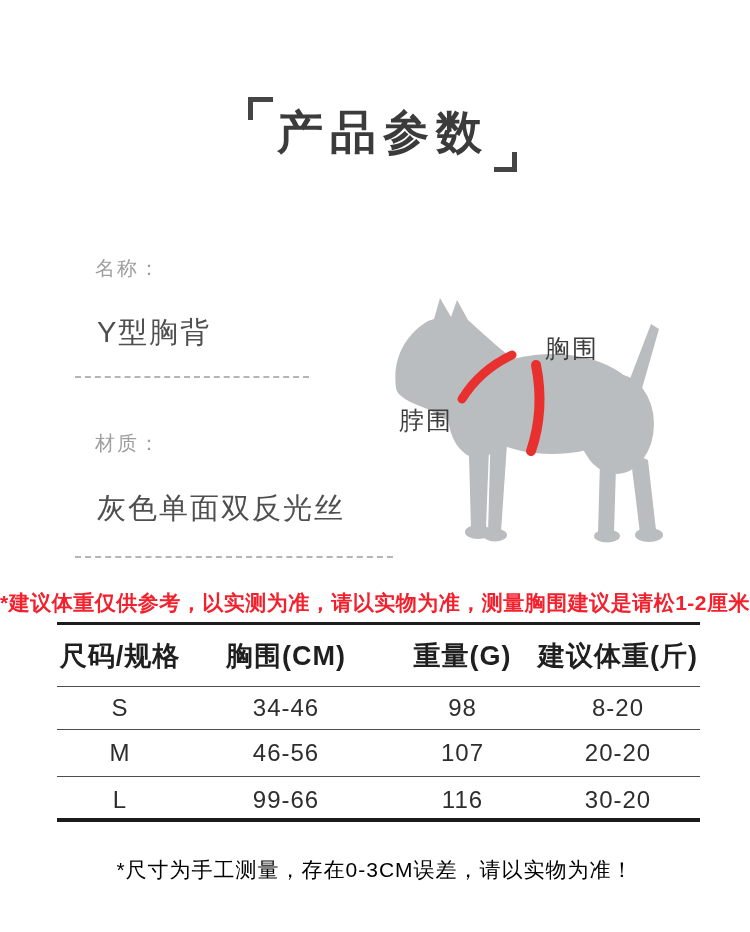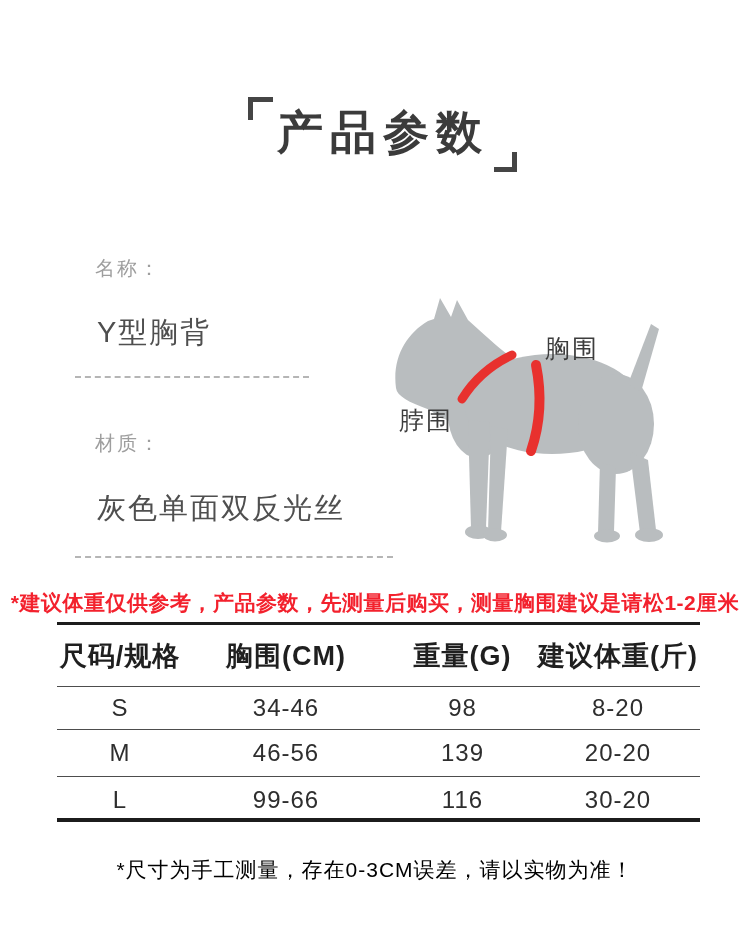--- a/index.html
+++ b/index.html
@@ -106,39 +106,39 @@
       </g>
       <g fill="none" stroke-linecap="round" stroke="#e8312e">
         <path stroke-width="9" d="M72,107 Q90,78 122,63"></path>
         <path stroke-width="10" d="M146,73 Q155,118 141,159"></path>
       </g>
     </svg>
     <div class="diagram-label chest-label">胸围</div>
     <div class="diagram-label neck-label">脖围</div>
   </div>
 
-  <div class="warning-text" style="color: rgb(243, 33, 45);">*建议体重仅供参考，产品参数，先测量后购买，测量胸围建议是请松1-2厘米</div>
+  <div class="warning-text" style="color: rgb(243, 33, 45);">*建议体重仅供参考，以实测为准，请以实物为准，测量胸围建议是请松1-2厘米</div>
 
   <div class="spec-table">
     <div class="t-row t-head">
       <div class="t-cell c0">尺码/规格</div>
       <div class="t-cell c1">胸围(CM)</div>
       <div class="t-cell c2">重量(G)</div>
       <div class="t-cell c3">建议体重(斤)</div>
     </div>
     <div class="t-row t-data t-data-0">
       <div class="t-cell c0">S</div>
       <div class="t-cell c1">34-46</div>
       <div class="t-cell c2">98</div>
       <div class="t-cell c3">8-20</div>
     </div>
     <div class="t-row t-data t-data-1">
       <div class="t-cell c0">M</div>
       <div class="t-cell c1">46-56</div>
-      <div class="t-cell c2">139</div>
+      <div class="t-cell c2">107</div>
       <div class="t-cell c3">20-20</div>
     </div>
     <div class="t-row t-data t-data-2">
       <div class="t-cell c0">L</div>
       <div class="t-cell c1">99-66</div>
       <div class="t-cell c2">116</div>
       <div class="t-cell c3">30-20</div>
     </div>
   </div>
 

